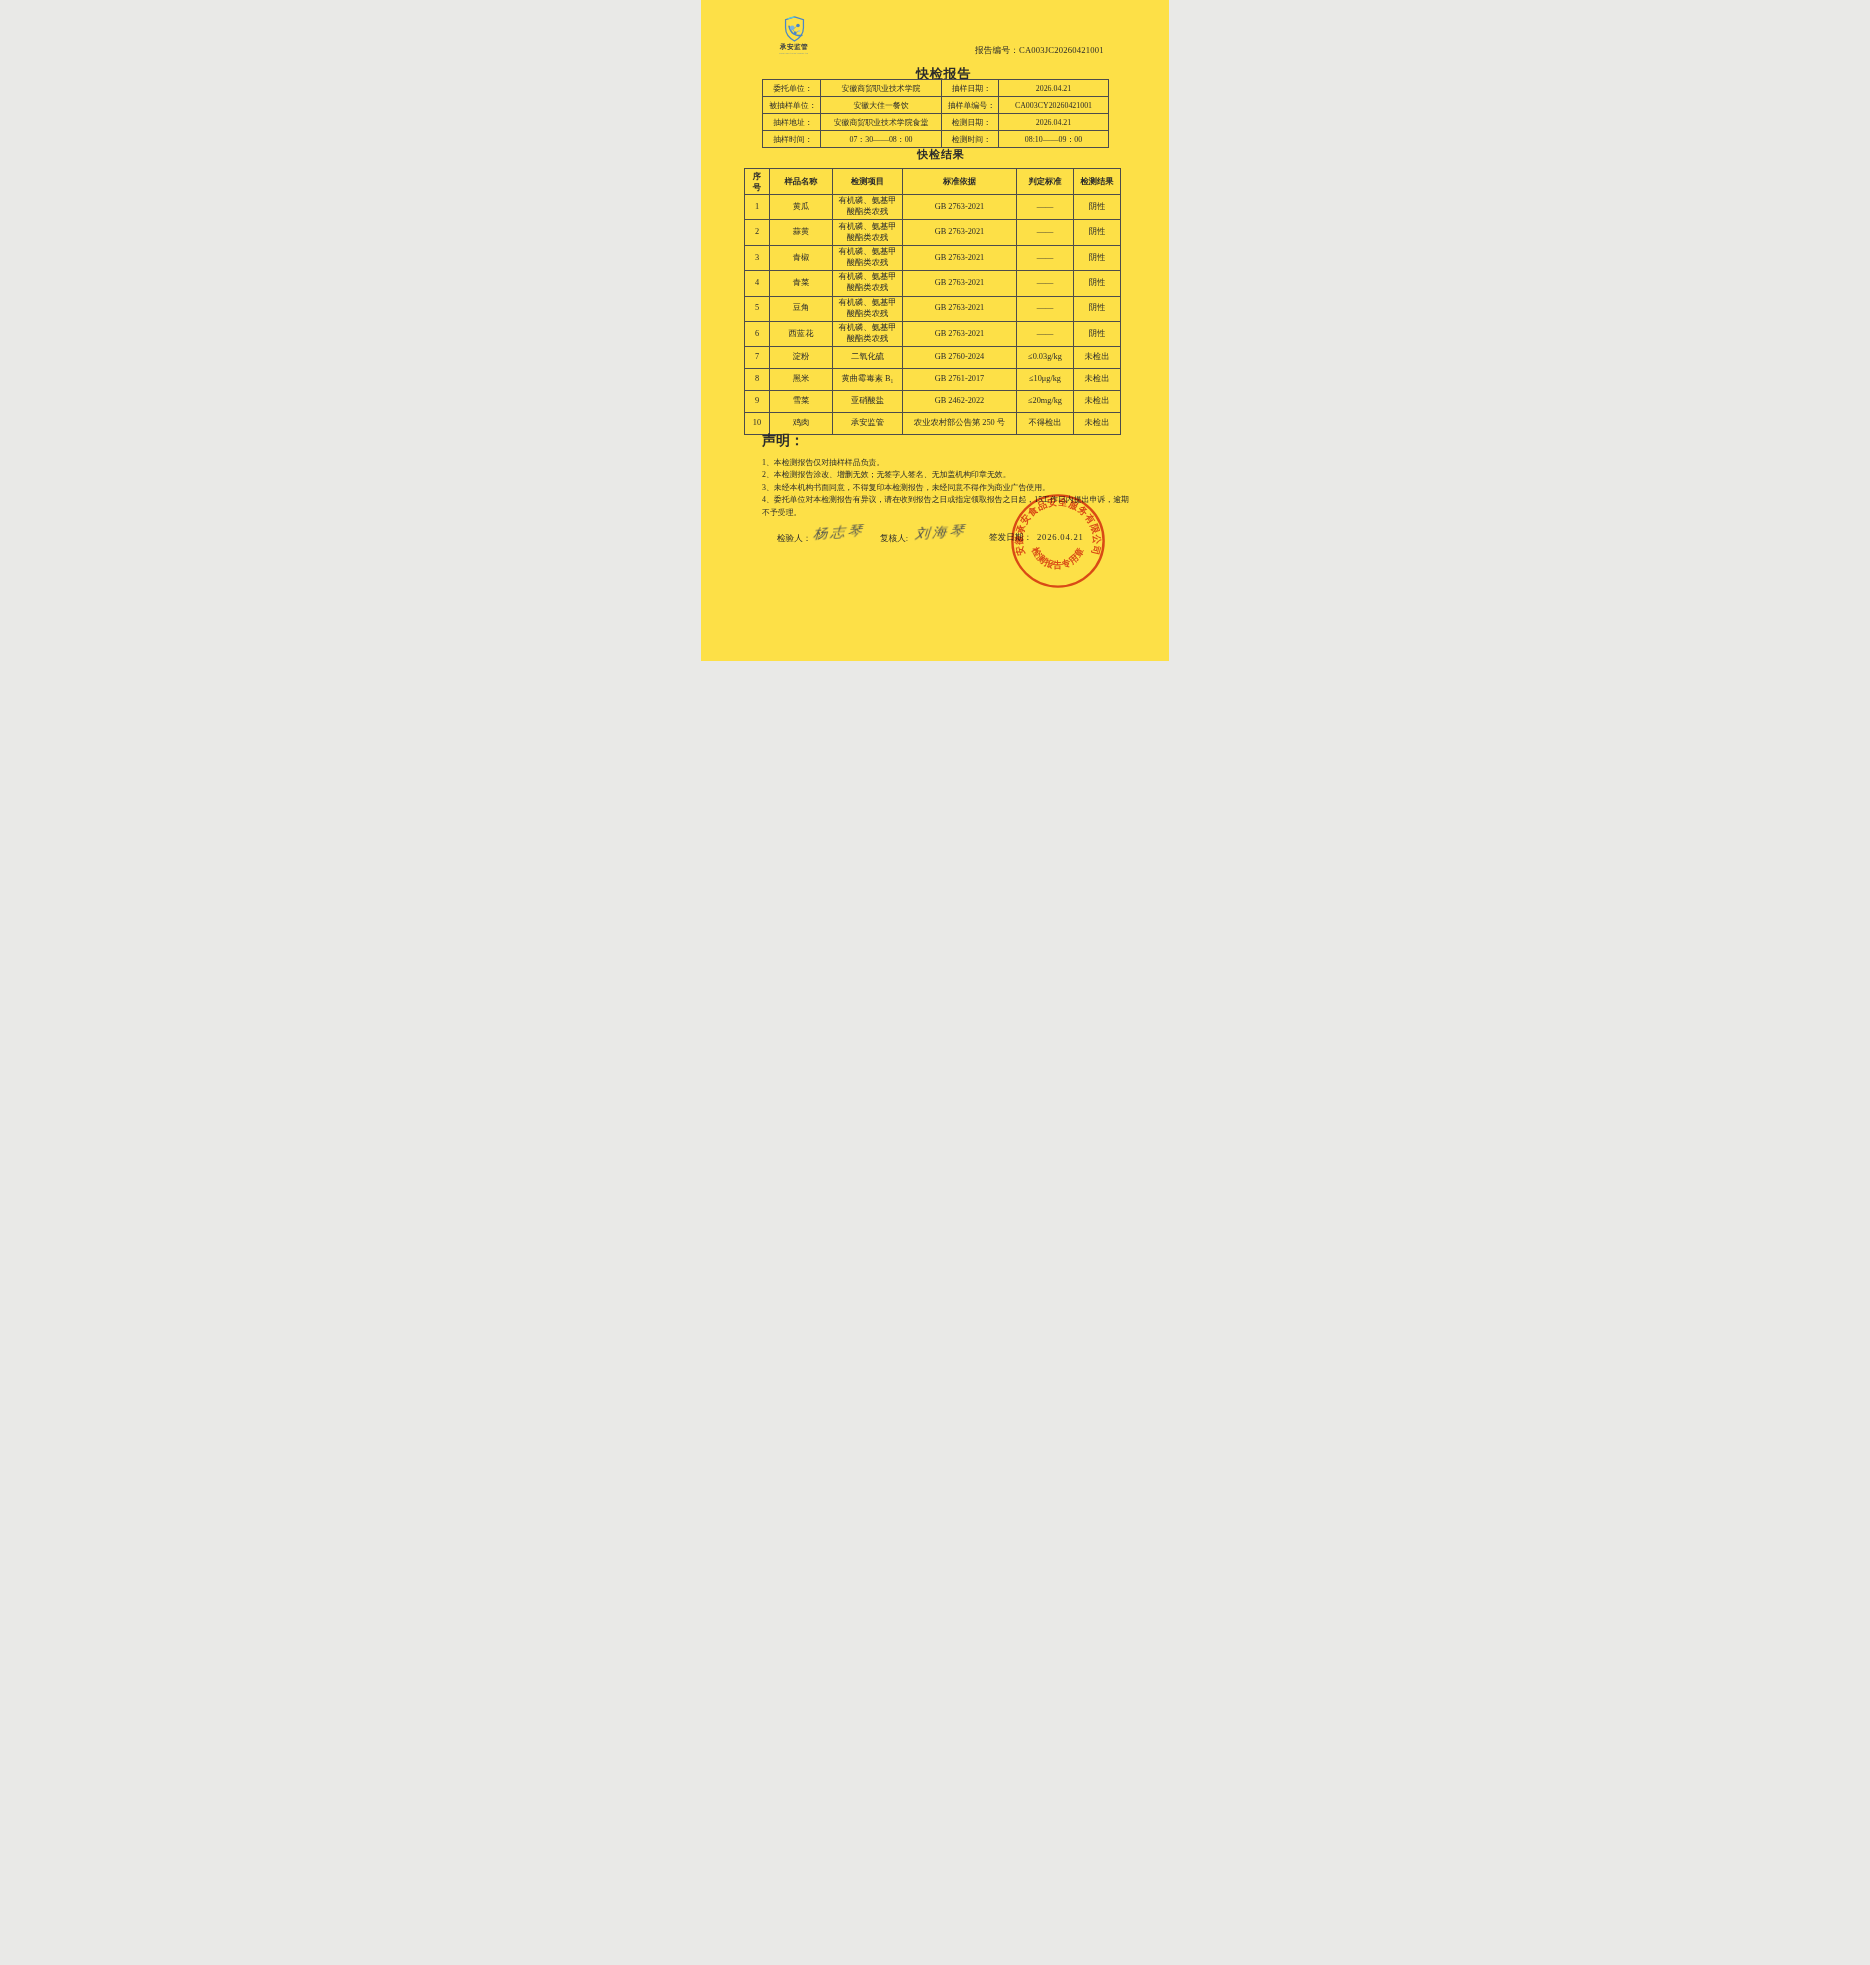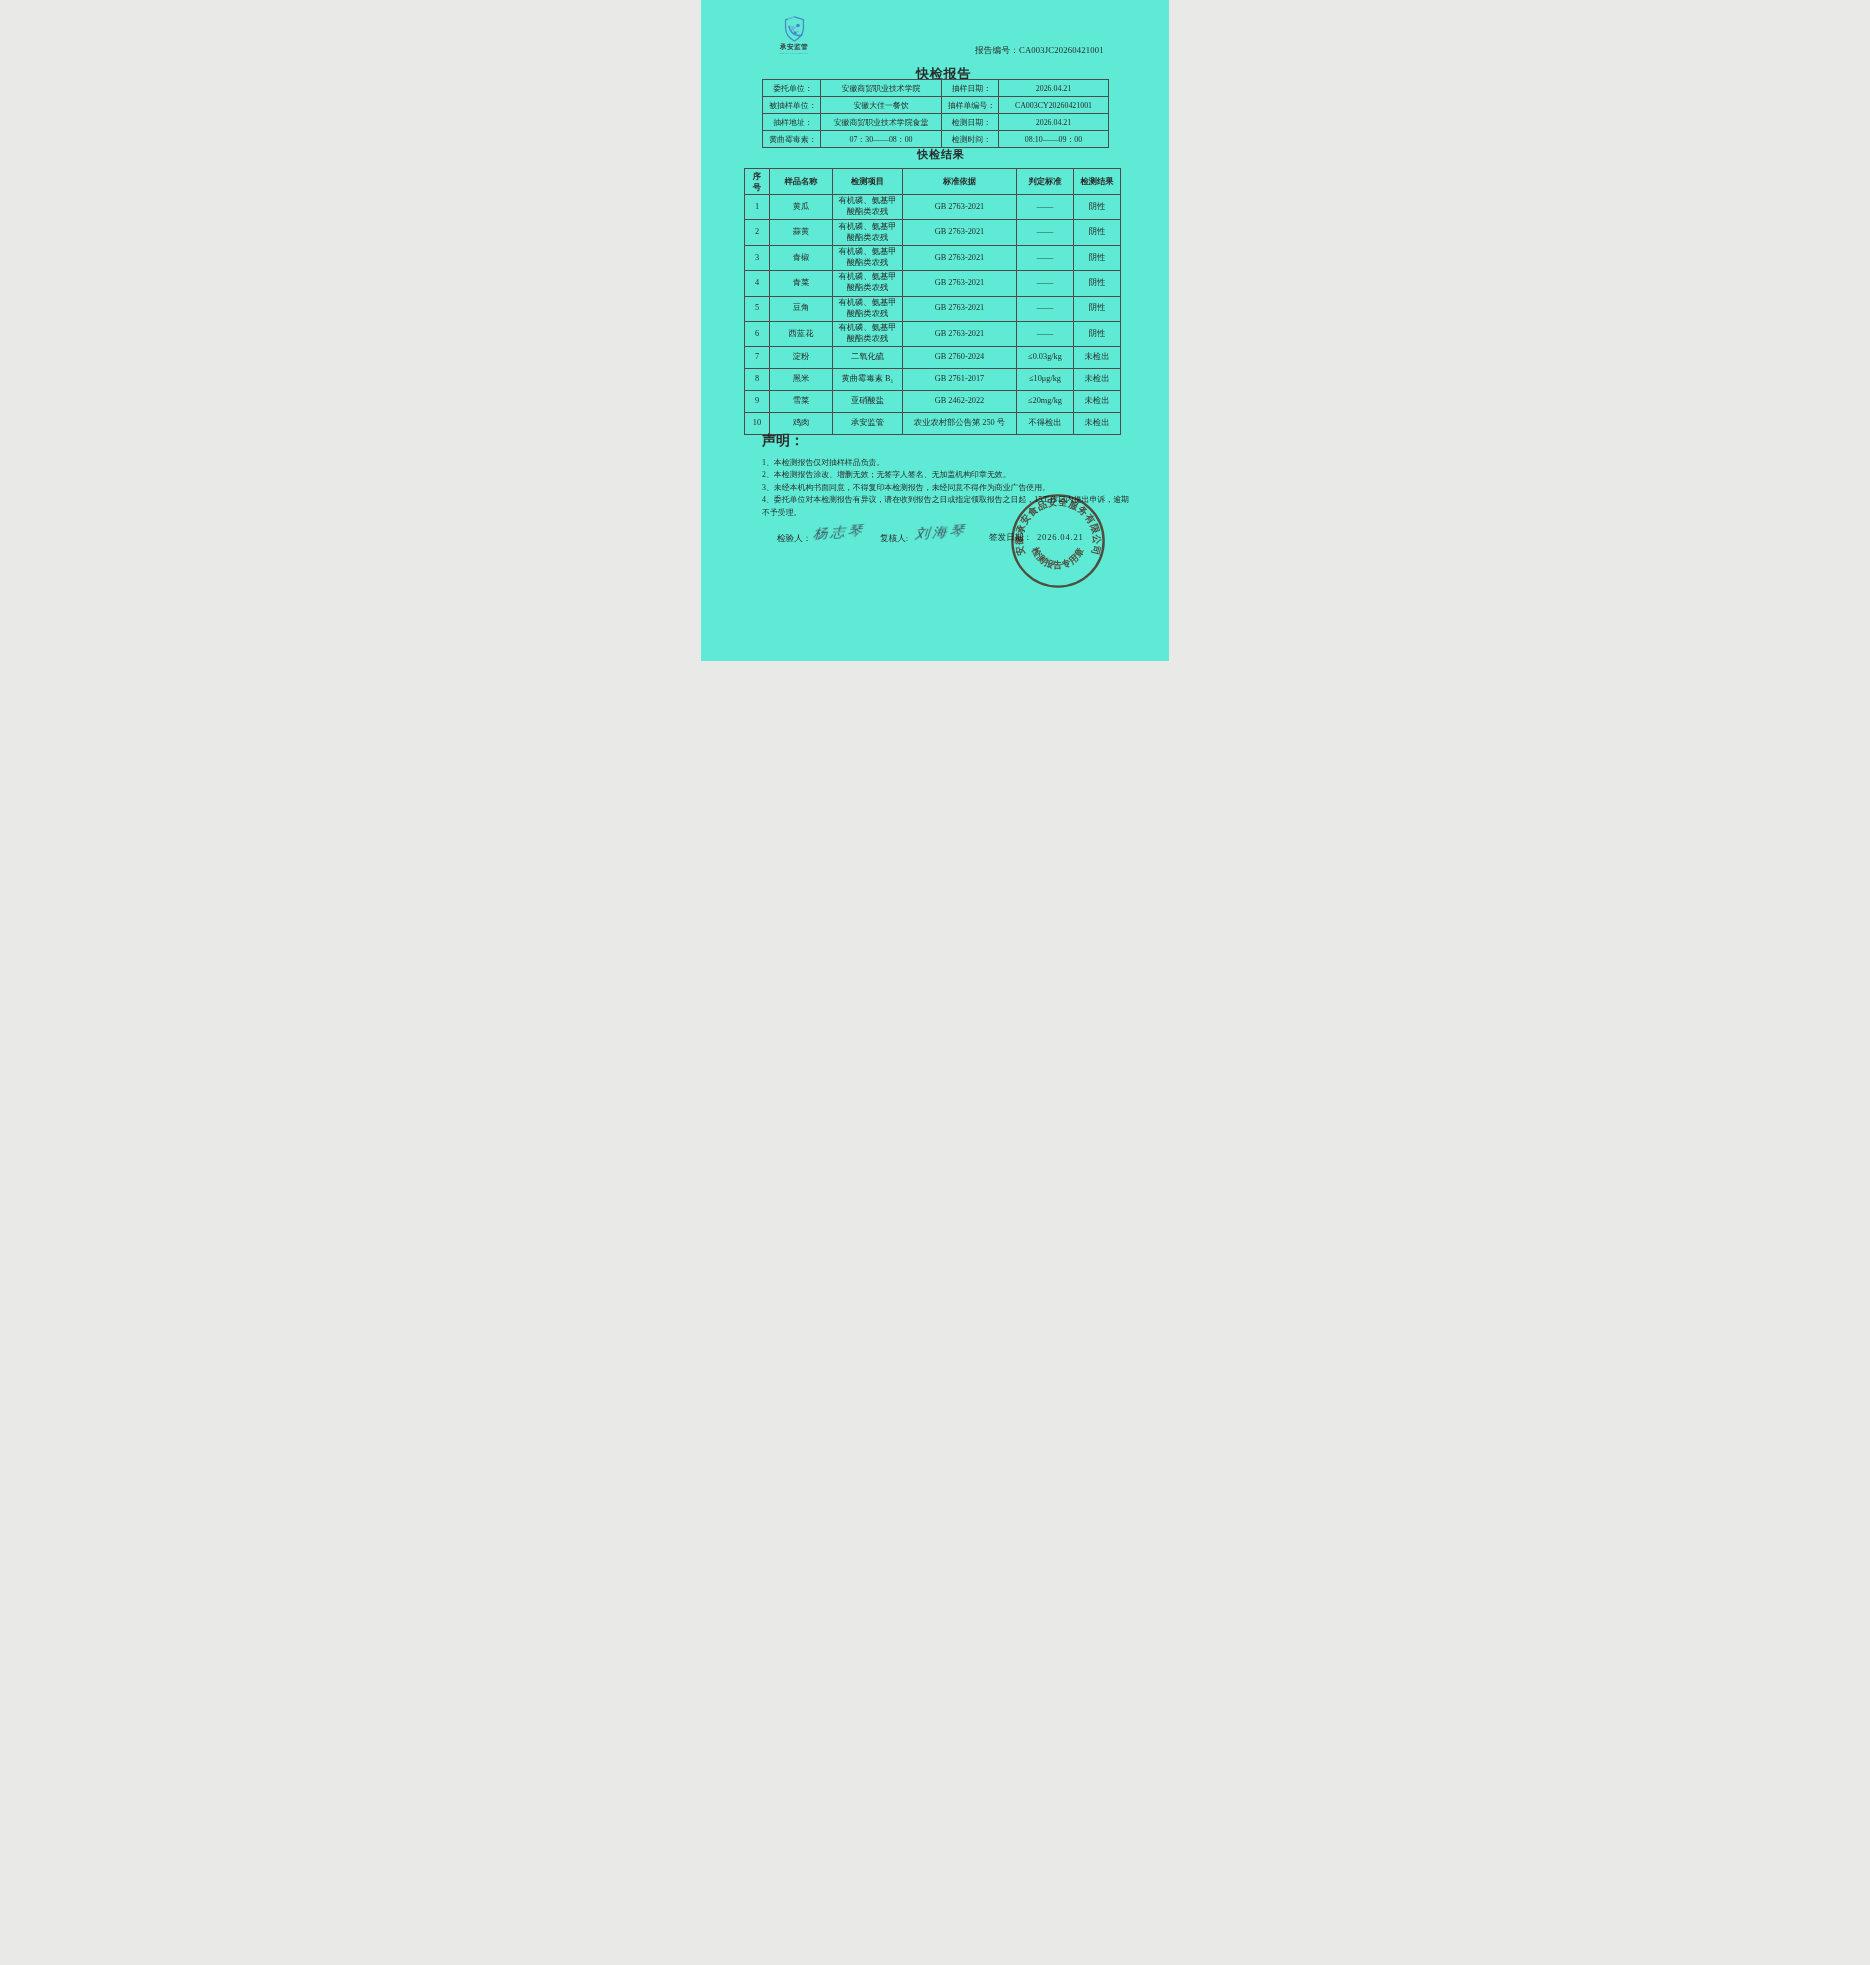--- a/index.html
+++ b/index.html
@@ -1,20 +1,20 @@
 <!DOCTYPE html>
 <html style="font-size:6.3px"><head>
 <meta charset="utf-8">
 <style>
   html,body{margin:0;padding:0;background:#e9e9e7;}
   .page{
     position:relative;
     width:468px;height:661px;
     margin:0 auto;
-    background:#5eead4;
+    background:#fde047;
     font-family:"Liberation Serif","DejaVu Serif",serif;
     color:#2b2b2b;
     overflow:hidden;
   }
   
   .logo{position:absolute;left:74px;top:15.7px;width:38px;text-align:center;}
   .logo .brand{font-size:6.7px;font-weight:bold;color:#3d4145;letter-spacing:0.4px;white-space:nowrap;}
   .logo .brand-sub{font-size:2.6px;color:#3a6fc4;letter-spacing:0.2px;white-space:nowrap;margin-top:0.4px;}
   
   .report-no{position:absolute;left:274px;top:45px;font-size:8.6px;letter-spacing:0.2px;white-space:nowrap;}
@@ -98,21 +98,21 @@
       <td class="lbl">抽样单编号：</td>
       <td class="val">CA003CY20260421001</td>
     </tr>
     <tr>
       <td class="lbl">抽样地址：</td>
       <td class="val">安徽商贸职业技术学院食堂</td>
       <td class="lbl">检测日期：</td>
       <td class="val">2026.04.21</td>
     </tr>
     <tr>
-      <td class="lbl">黄曲霉毒素：</td>
+      <td class="lbl">抽样时间：</td>
       <td class="val">07：30——08：00</td>
       <td class="lbl">检测时间：</td>
       <td class="val">08:10——09：00</td>
     </tr>
   </tbody>
     </table>
 
   <h2 class="sec-title">快检结果</h2>
 
   <table class="results-table">

